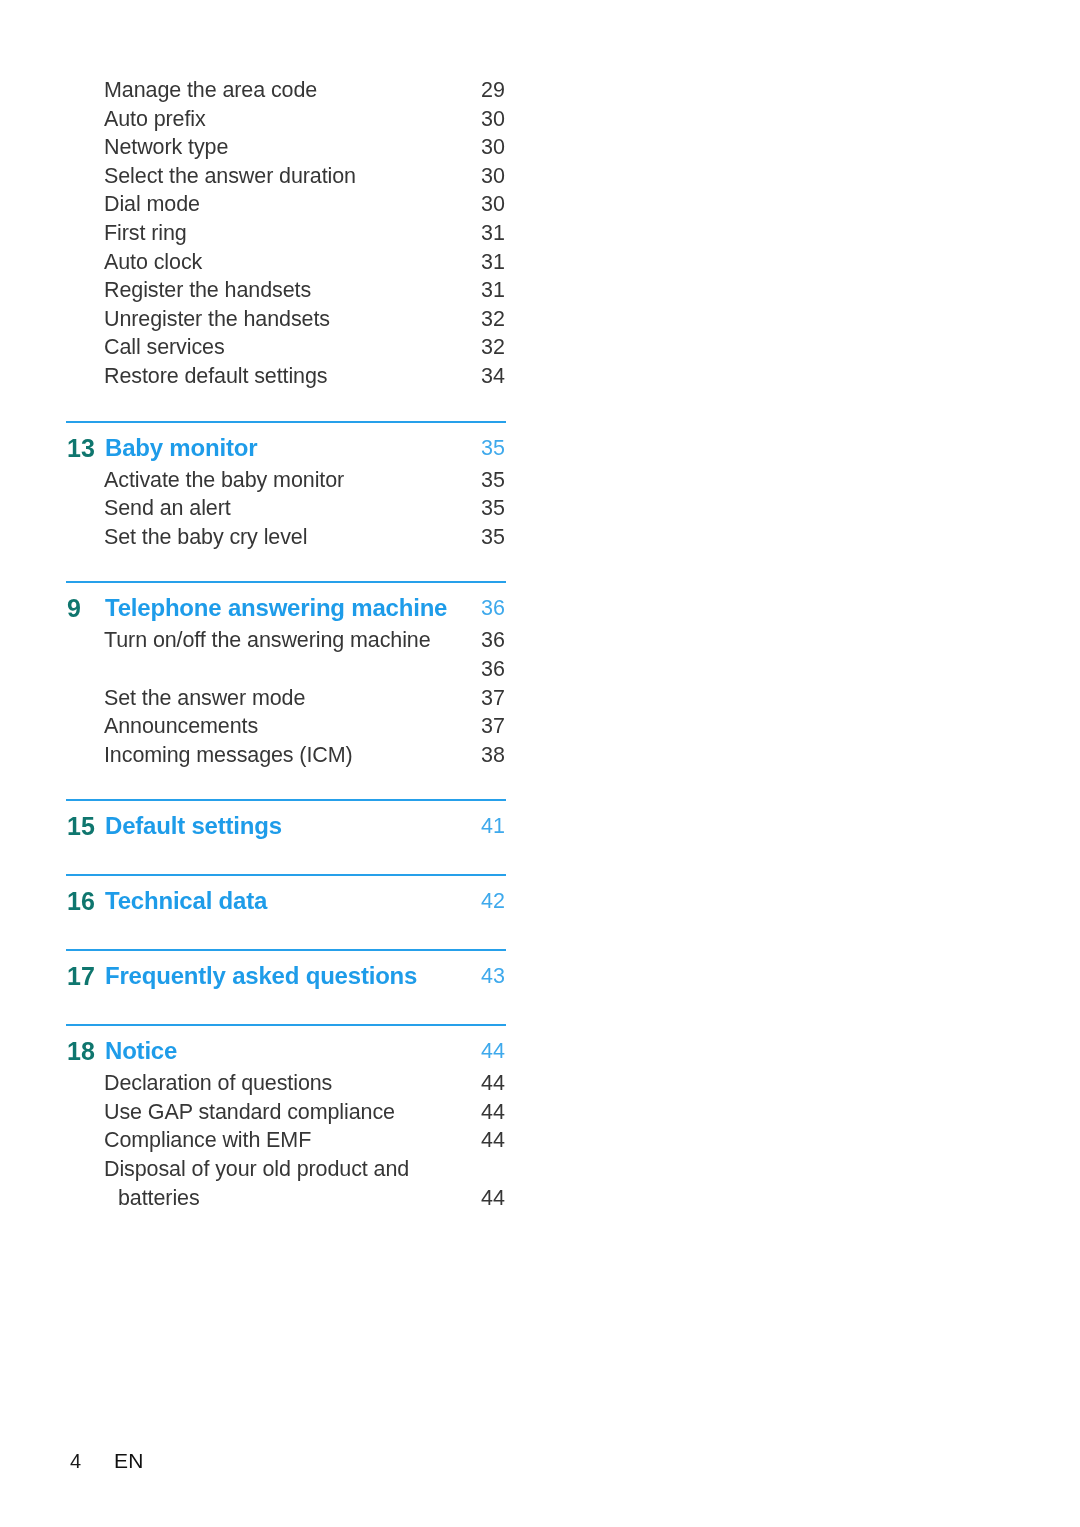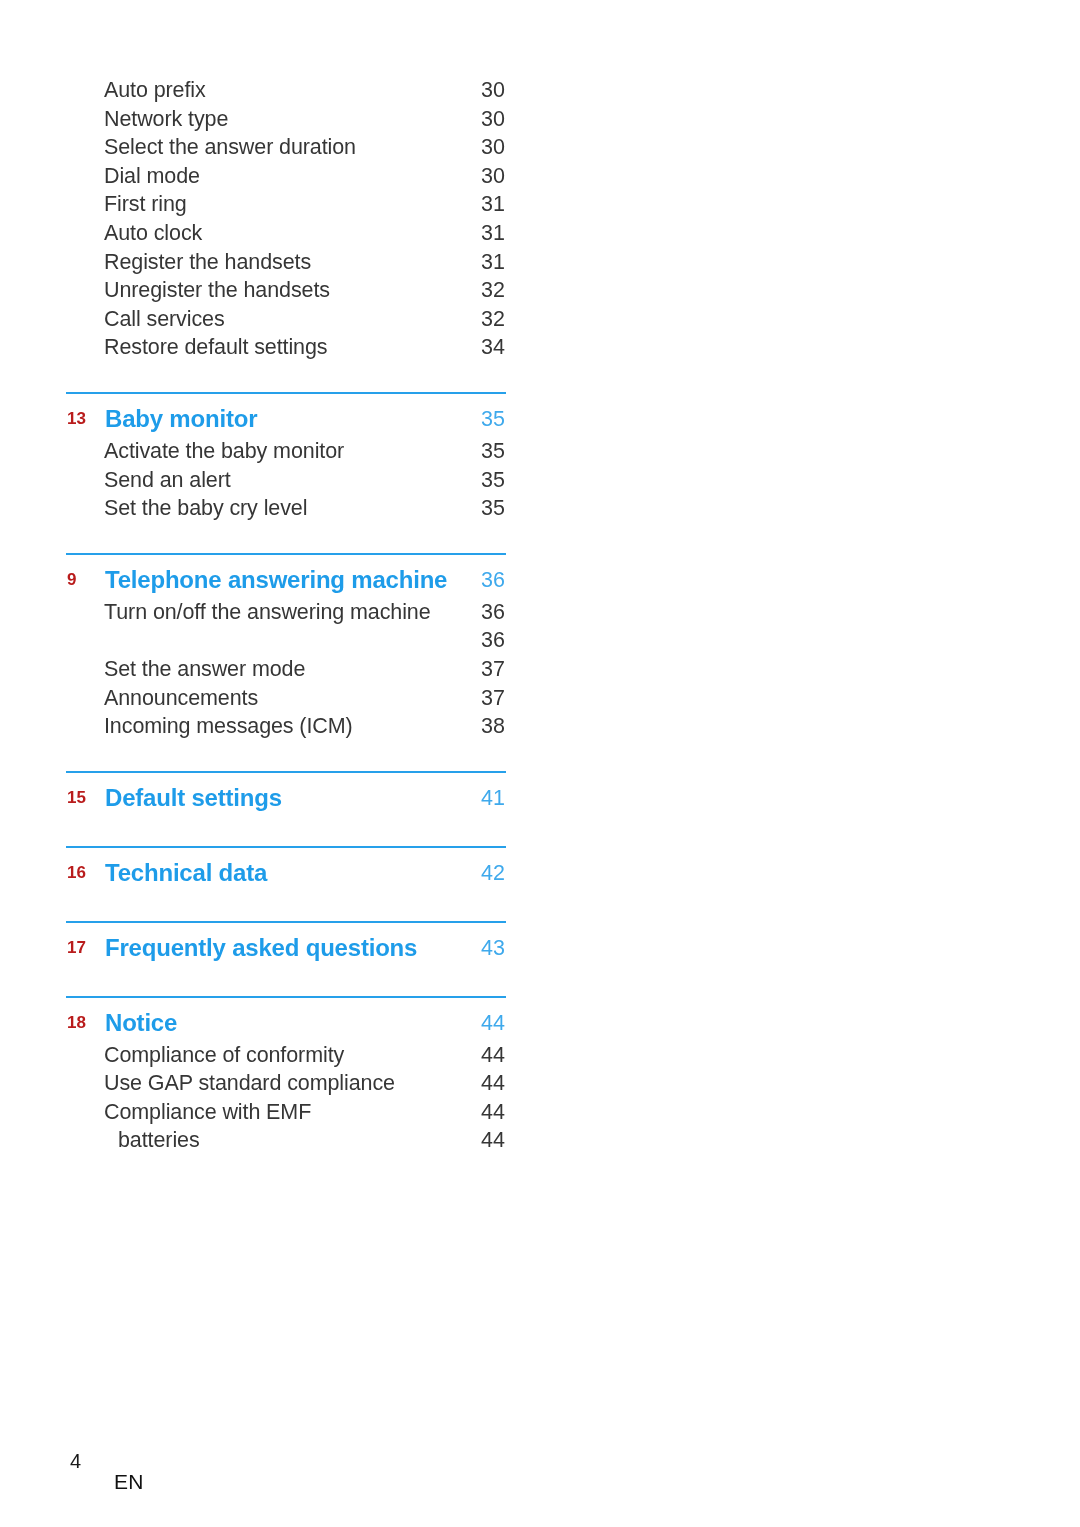--- a/index.html
+++ b/index.html
@@ -58,23 +58,23 @@
   .heading {
     position: relative;
     height: 36px;
     line-height: 36px;
     white-space: nowrap;
   }
   .heading .num {
     position: absolute;
     left: 1px;
     top: 0;
-    font-size: 17px;
+    font-size: 25px;
     font-weight: bold;
-    color: #b91c1c;
+    color: #0f766e;
   }
   .heading .title {
     position: absolute;
     left: 39px;
     top: 0;
     font-size: 24px;
     font-weight: bold;
     color: #1E9CE9;
     letter-spacing: -0.2px;
   }
@@ -117,32 +117,35 @@
     color: #1a1a1a;
   }
   #footer .lang {
     position: absolute;
     left: 48px;
     top: 0;
     font-size: 21px;
     font-weight: normal;
     color: #111111;
     letter-spacing: 0.3px;
-    margin-top: 21px;
   }
 </style>
 </head>
 <body>
 
 <div id="toc">
 
   <div style="height:76px"></div>
 
   <div>
     <div class="row sub">
+      <span class="label">Manage the area code</span>
+      <span class="page">29</span>
+    </div>
+    <div class="row sub">
       <span class="label">Auto prefix</span>
       <span class="page">30</span>
     </div>
     <div class="row sub">
       <span class="label">Network type</span>
       <span class="page">30</span>
     </div>
     <div class="row sub">
       <span class="label">Select the answer duration</span>
       <span class="page">30</span>
@@ -255,30 +258,34 @@
 
   <div class="standalone-tail"></div>
   <div class="rule"></div>
   <div class="gap-after-rule"></div>
   <div class="heading">
     <span class="num">18</span>
     <span class="title">Notice</span>
     <span class="page">44</span>
   </div>
   <div class="row sub">
-    <span class="label">Compliance of conformity</span>
+    <span class="label">Declaration of questions</span>
     <span class="page">44</span>
   </div>
   <div class="row sub">
     <span class="label">Use GAP standard compliance</span>
     <span class="page">44</span>
   </div>
   <div class="row sub">
     <span class="label">Compliance with EMF</span>
     <span class="page">44</span>
+  </div>
+  <div class="row sub">
+    <span class="label">Disposal of your old product and</span>
+    <span class="page"></span>
   </div>
   <div class="row sub cont">
     <span class="label">batteries</span>
     <span class="page">44</span>
   </div>
 
 </div>
 
 <div id="footer">
   <span class="pagenum">4</span>

